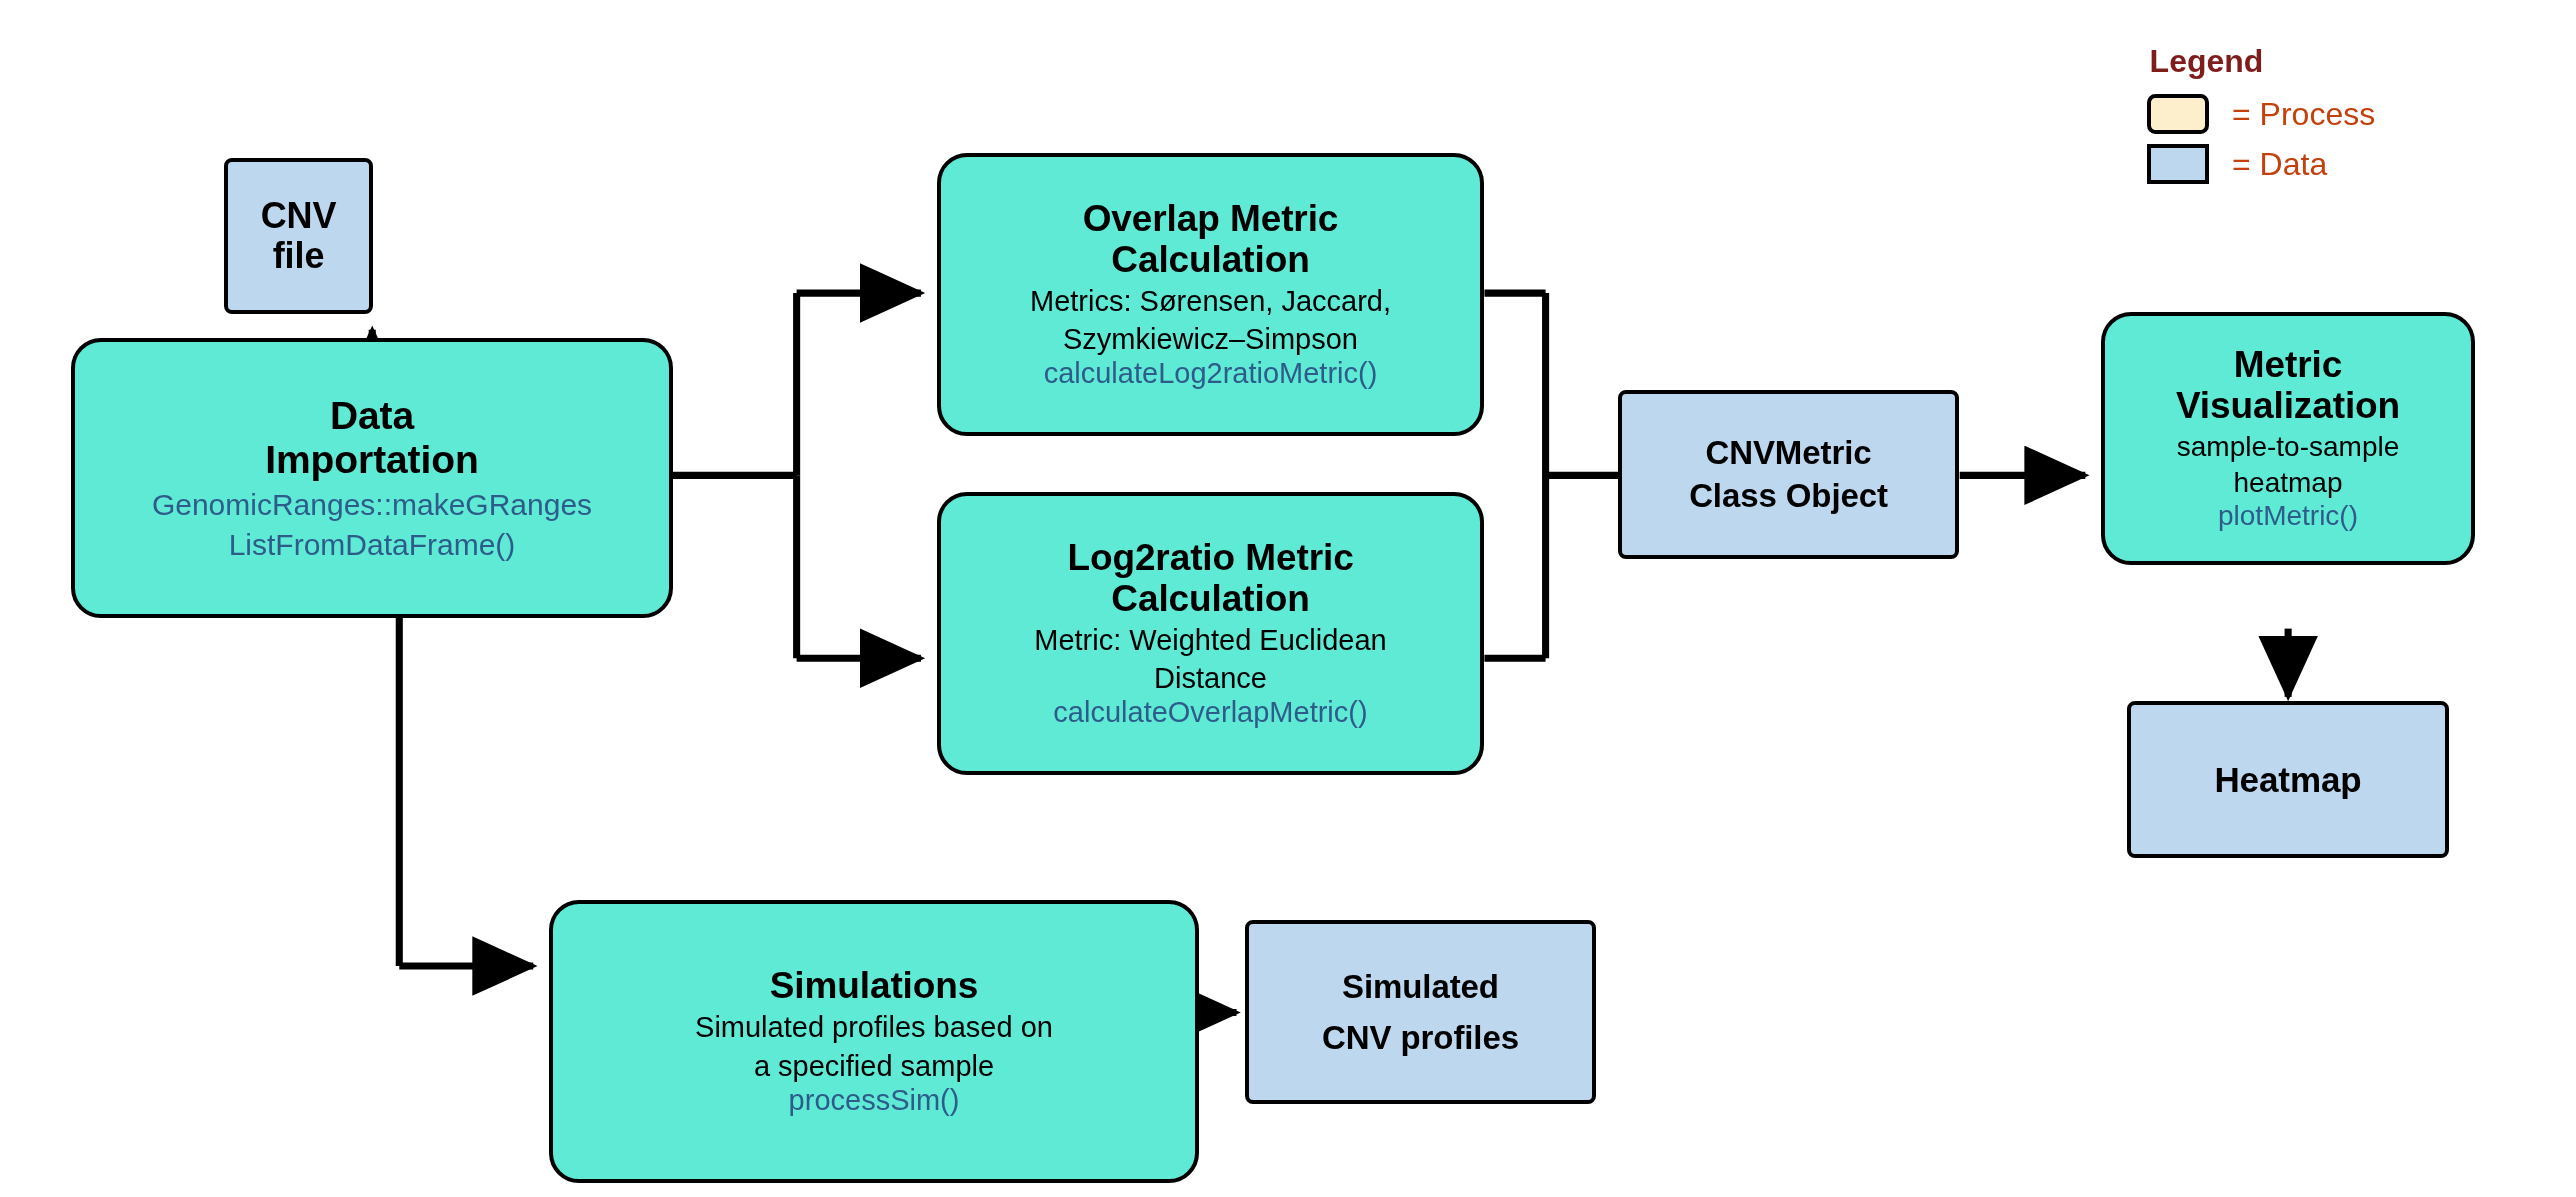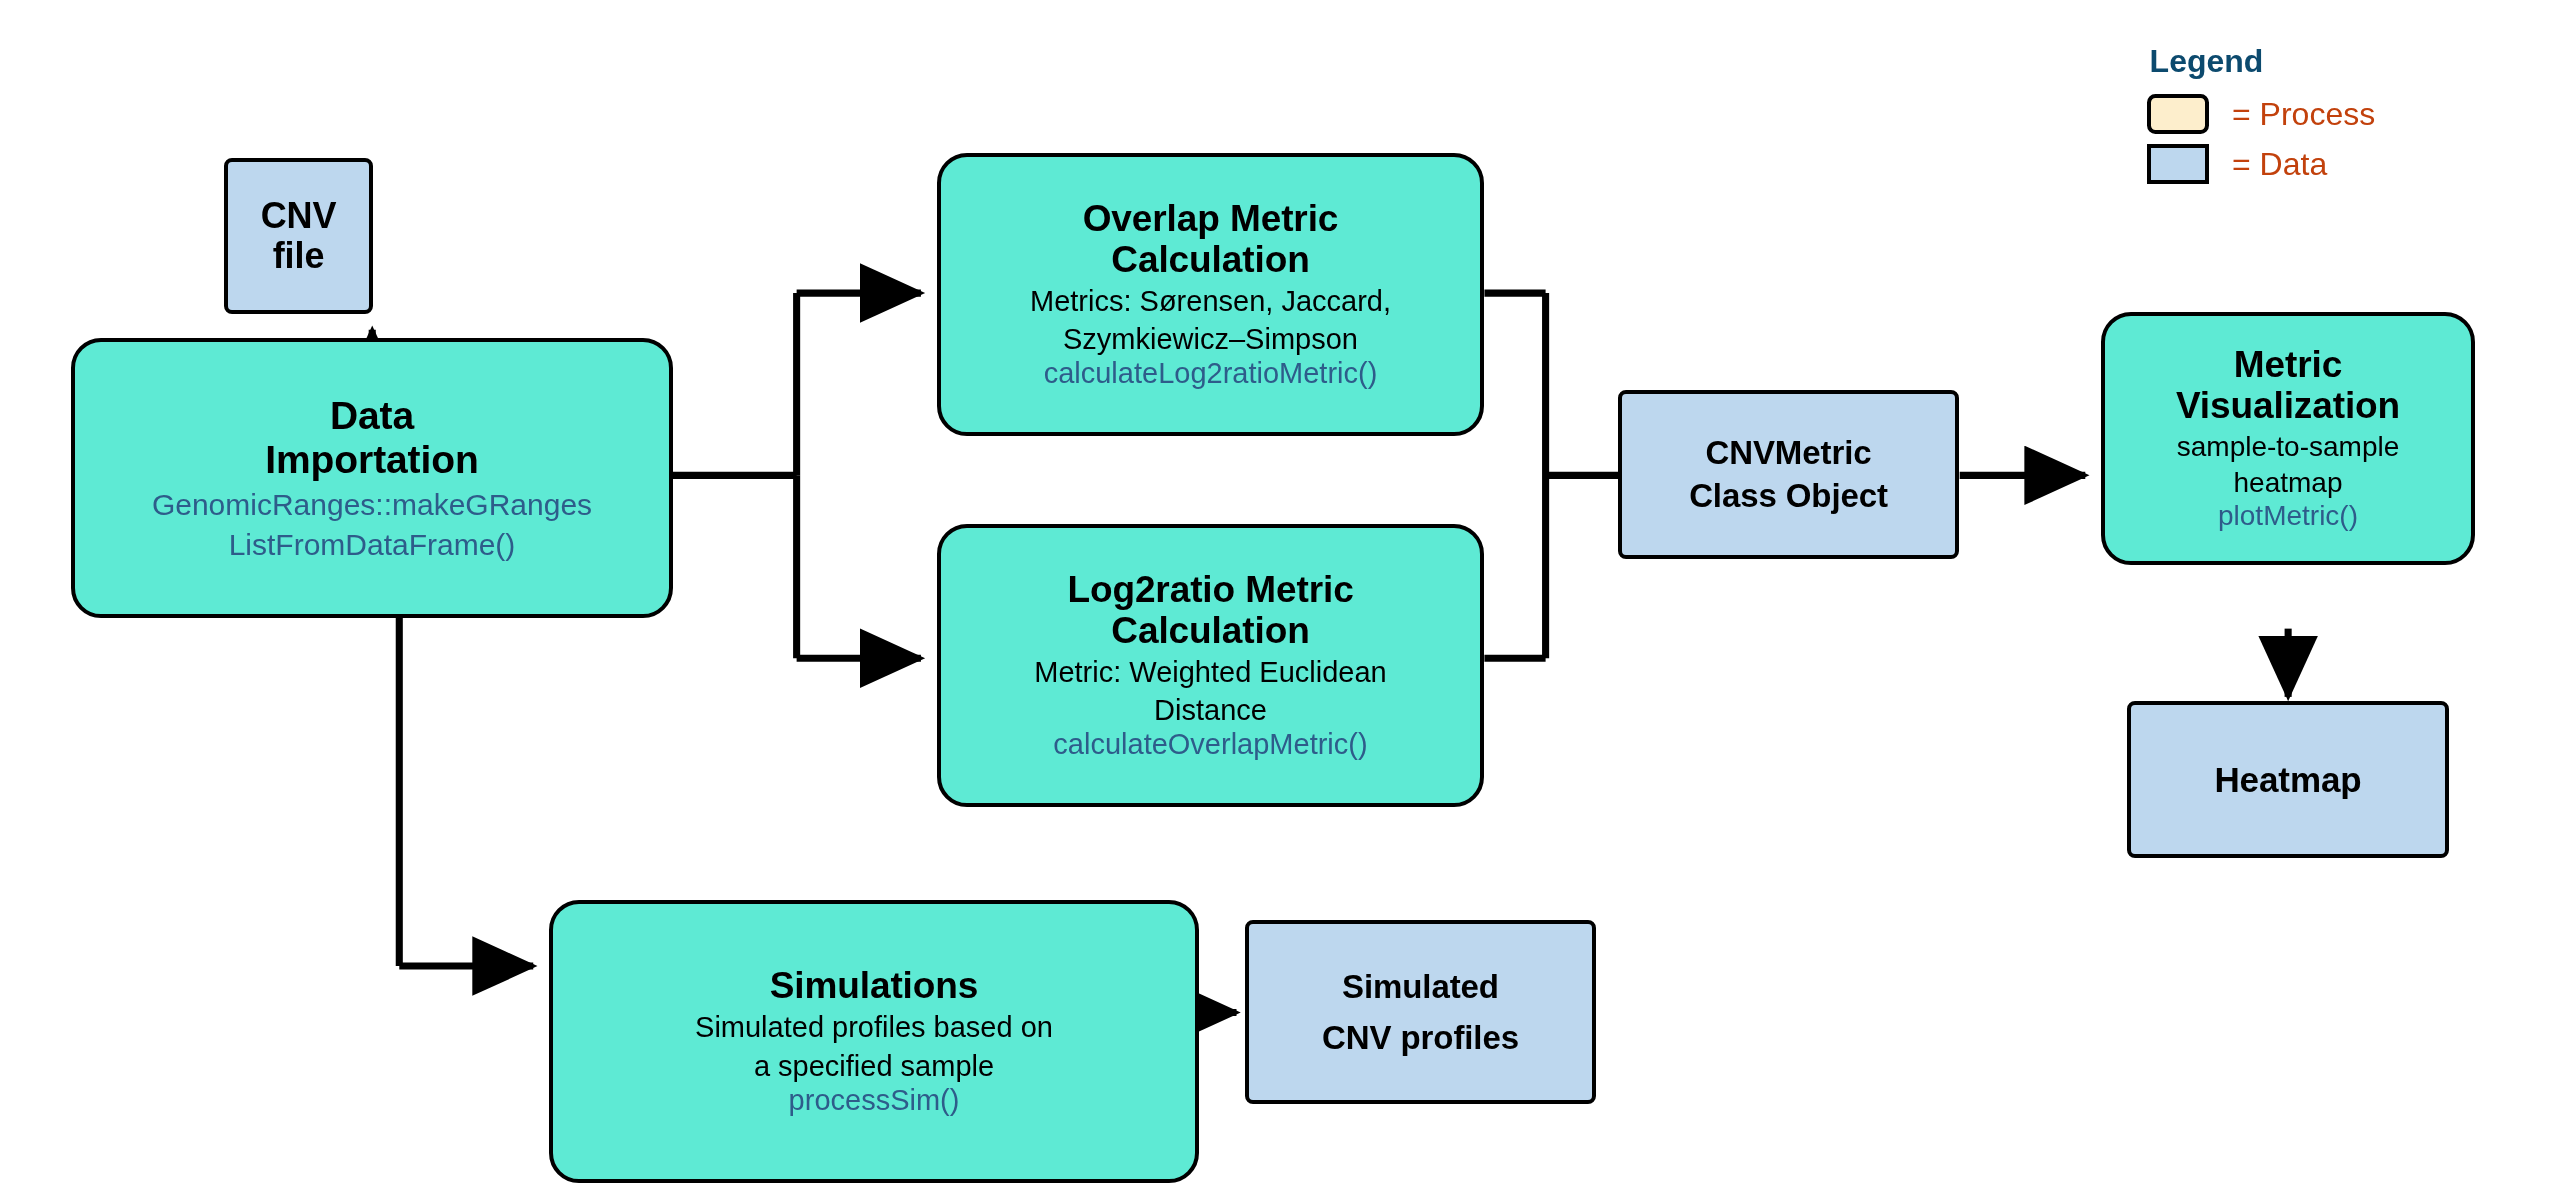--- a/index.html
+++ b/index.html
@@ -79,21 +79,21 @@
   
   #legend {
     position: absolute;
     left: 2147px;
     top: 43px;
     width: 361px;
   }
   #legend-title {
     font-size: 32px;
     font-weight: bold;
-    color: #0c4a6e;
+    color: #7f1d1d;
     margin: 0 0 14px 2.6px;
   }
   .legend-row {
     display: flex;
     align-items: center;
     margin-bottom: 10.3px;
   }
   .swatch {
     width: 62px;
     height: 40px;
@@ -160,21 +160,21 @@
   </div>
 
   <div id="node-overlap" class="node process" style="left:937px; top:153px; width:547px; height:283px;">
     <div class="title">Overlap Metric</div>
     <div class="title">Calculation</div>
     <div class="sub">Metrics: Sørensen, Jaccard,</div>
     <div class="sub">Szymkiewicz–Simpson</div>
     <div class="fn">calculateLog2ratioMetric()</div>
   </div>
 
-  <div id="node-log2" class="node process" style="left:937px; top:524px; width:547px; height:283px;">
+  <div id="node-log2" class="node process" style="left:937px; top:492px; width:547px; height:283px;">
     <div class="title">Log2ratio Metric</div>
     <div class="title">Calculation</div>
     <div class="sub">Metric: Weighted Euclidean</div>
     <div class="sub">Distance</div>
     <div class="fn">calculateOverlapMetric()</div>
   </div>
 
   <div id="node-cnvmetric" class="node data" style="left:1618px; top:390px; width:341px; height:169px;">
     <div class="title">CNVMetric</div>
     <div class="title">Class Object</div>

